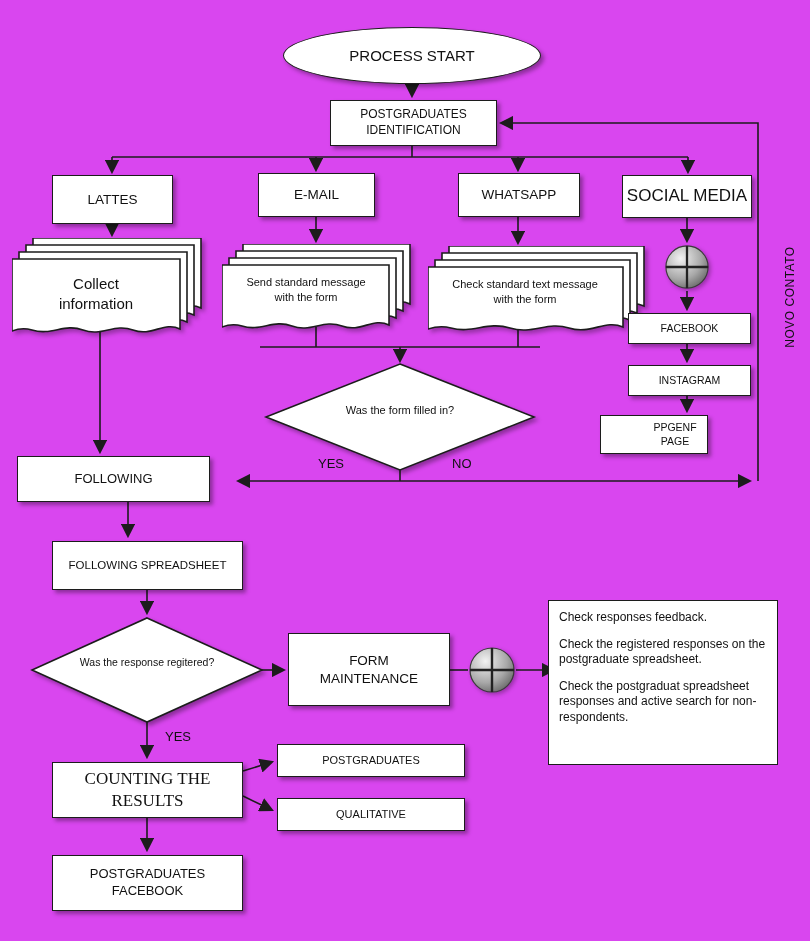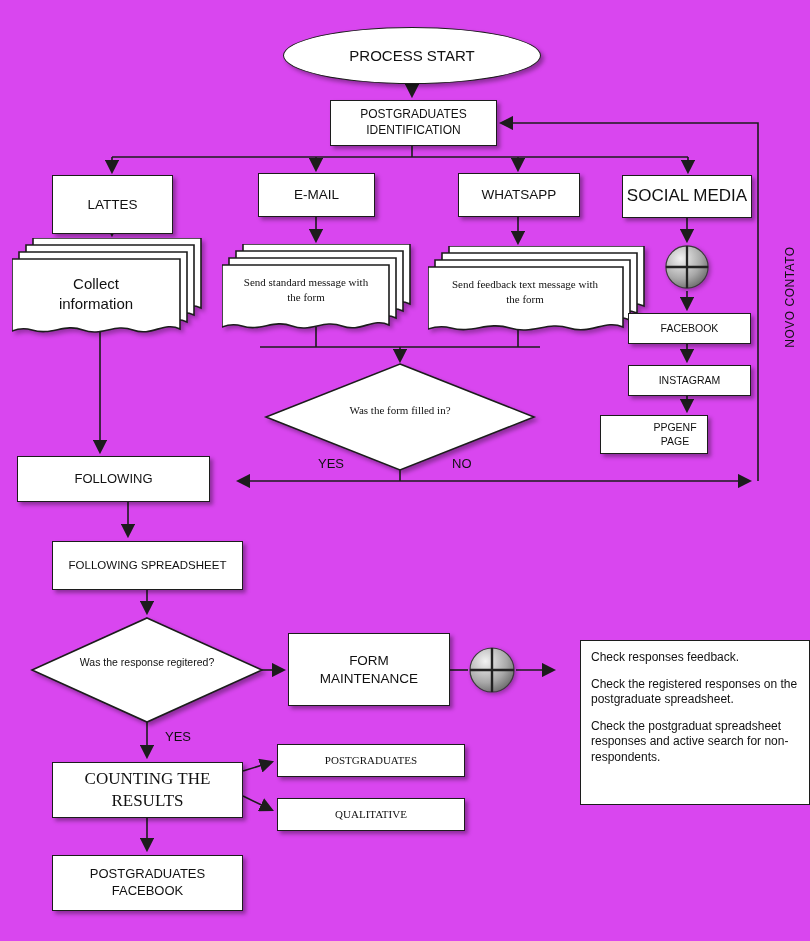--- a/index.html
+++ b/index.html
@@ -19,21 +19,21 @@
   .doc { fill:#ffffff; stroke:#1c1c1c; stroke-width:1.6; }
   .doc-text { position:absolute; text-align:center; line-height:1.35; }
   .conn-circle { position:absolute; }
   .conn-circle svg { display:block; filter:drop-shadow(2px 2px 2px rgba(0,0,0,0.3)); }
   .diamond-text { position:absolute; text-align:center; line-height:1.3; }
   .notes { position:absolute; background:#fff; border:1.6px solid #1c1c1c; padding:9px 10px; }
   .notes p { margin-bottom:11px; line-height:1.3; }
   .vertical-label { display:flex; align-items:center; justify-content:center; transform:rotate(-90deg); }
   .fs15 { font-size:15px; } .fs135 { font-size:13.5px; } .fs13 { font-size:13px; }
   .fs125 { font-size:17px; } .fs12 { font-size:12px; } .fs115 { font-size:11.5px; }
-  .fs11 { font-size:11px;font-family:Liberation Serif, serif; } .fs105 { font-size:10.5px; }
+  .fs11 { font-size:11px; } .fs105 { font-size:10.5px; }
 </style>
 </head>
 <body>
 
 <div class="stage">
 
   <svg class="layer">
     <defs>
       <marker id="arr" viewBox="0 0 10 10" refX="8.5" refY="5" markerWidth="9" markerHeight="9" orient="auto-start-reverse">
         <path d="M0,0 L10,5 L0,10 Z" fill="#1c1c1c"></path>
@@ -80,21 +80,21 @@
   </svg>
 
   <div class="node ellipse fs15" style="left:283px; top:27px; width:258px; height:57px;">
     <span>PROCESS START</span>
   </div>
 
   <div class="node fs12" style="left:330px; top:100px; width:167px; height:46px;">
     <span style="width:140px;">POSTGRADUATES IDENTIFICATION</span>
   </div>
 
-  <div class="node fs135" style="left:52px; top:175px; width:121px; height:59px;">
+  <div class="node fs135" style="left:52px; top:175px; width:121px; height:49px;">
     <span>LATTES</span>
   </div>
   <div class="node fs135" style="left:258px; top:173px; width:117px; height:44px;">
     <span>E-MAIL</span>
   </div>
   <div class="node fs135" style="left:458px; top:173px; width:122px; height:44px;">
     <span>WHATSAPP</span>
   </div>
   <div class="node fs125" style="left:622px; top:175px; width:130px; height:43px;">
     <span>SOCIAL MEDIA</span>
@@ -120,21 +120,21 @@
     <div class="doc-text fs11" style="left:14px; top:31px; width:140px;">Send standard message with the form</div>
   </div>
 
   <div class="stack" style="left:428px; top:246px; width:218px; height:96px;">
     <svg width="218" height="96" viewBox="0 0 218 96">
       <path class="doc" transform="translate(21,0)" d="M0 0 H195 V60 C177 52 163 68 141 61 C119 54 105 68 82 61 C59 54 45 67 23 61 C14 58.5 6 60 0 62 Z"></path>
       <path class="doc" transform="translate(14,7)" d="M0 0 H195 V60 C177 52 163 68 141 61 C119 54 105 68 82 61 C59 54 45 67 23 61 C14 58.5 6 60 0 62 Z"></path>
       <path class="doc" transform="translate(7,14)" d="M0 0 H195 V60 C177 52 163 68 141 61 C119 54 105 68 82 61 C59 54 45 67 23 61 C14 58.5 6 60 0 62 Z"></path>
       <path class="doc" transform="translate(0,21)" d="M0 0 H195 V60 C177 52 163 68 141 61 C119 54 105 68 82 61 C59 54 45 67 23 61 C14 58.5 6 60 0 62 Z"></path>
     </svg>
-    <div class="doc-text fs11" style="left:22px; top:31px; width:150px;">Send feedback text message with the form</div>
+    <div class="doc-text fs11" style="left:22px; top:31px; width:150px;">Check standard text message with the form</div>
   </div>
 
   <div class="conn-circle" style="left:664px; top:244px;">
     <svg width="46" height="46" viewBox="0 0 48 48">
       <defs>
         <radialGradient id="g1" cx="35%" cy="30%" r="75%">
           <stop offset="0%" stop-color="#f2f2f2"></stop>
             <stop offset="65%" stop-color="#a8a8a8"></stop>
             <stop offset="100%" stop-color="#6e6e6e"></stop>
         </radialGradient>
@@ -182,21 +182,21 @@
           <stop offset="0%" stop-color="#f2f2f2"></stop>
             <stop offset="65%" stop-color="#a8a8a8"></stop>
             <stop offset="100%" stop-color="#6e6e6e"></stop>
         </radialGradient>
       </defs>
       <circle cx="24" cy="24" r="22" fill="url(#g2)" stroke="#3a3a3a" stroke-width="1.2"></circle>
       <path d="M24,2 V46 M2,24 H46" stroke="#222" stroke-width="2.4" fill="none"></path>
     </svg>
   </div>
 
-  <div class="notes fs12" style="left:580px; top:600px; width:230px; height:165px;margin-top:40px;">
+  <div class="notes fs12" style="left:548px; top:600px; width:230px; height:165px;">
     <p>Check responses feedback.</p>
     <p>Check the registered responses on the postgraduate spreadsheet.</p>
     <p>Check the postgraduat spreadsheet responses and active search for non-respondents.</p>
   </div>
 
   <div class="node fs125" style="left:52px; top:762px; width:191px; height:56px;font-family:Liberation Serif, serif;">
     <span>COUNTING THE RESULTS</span>
   </div>
 
   <div class="node fs11" style="left:277px; top:744px; width:188px; height:33px;">

